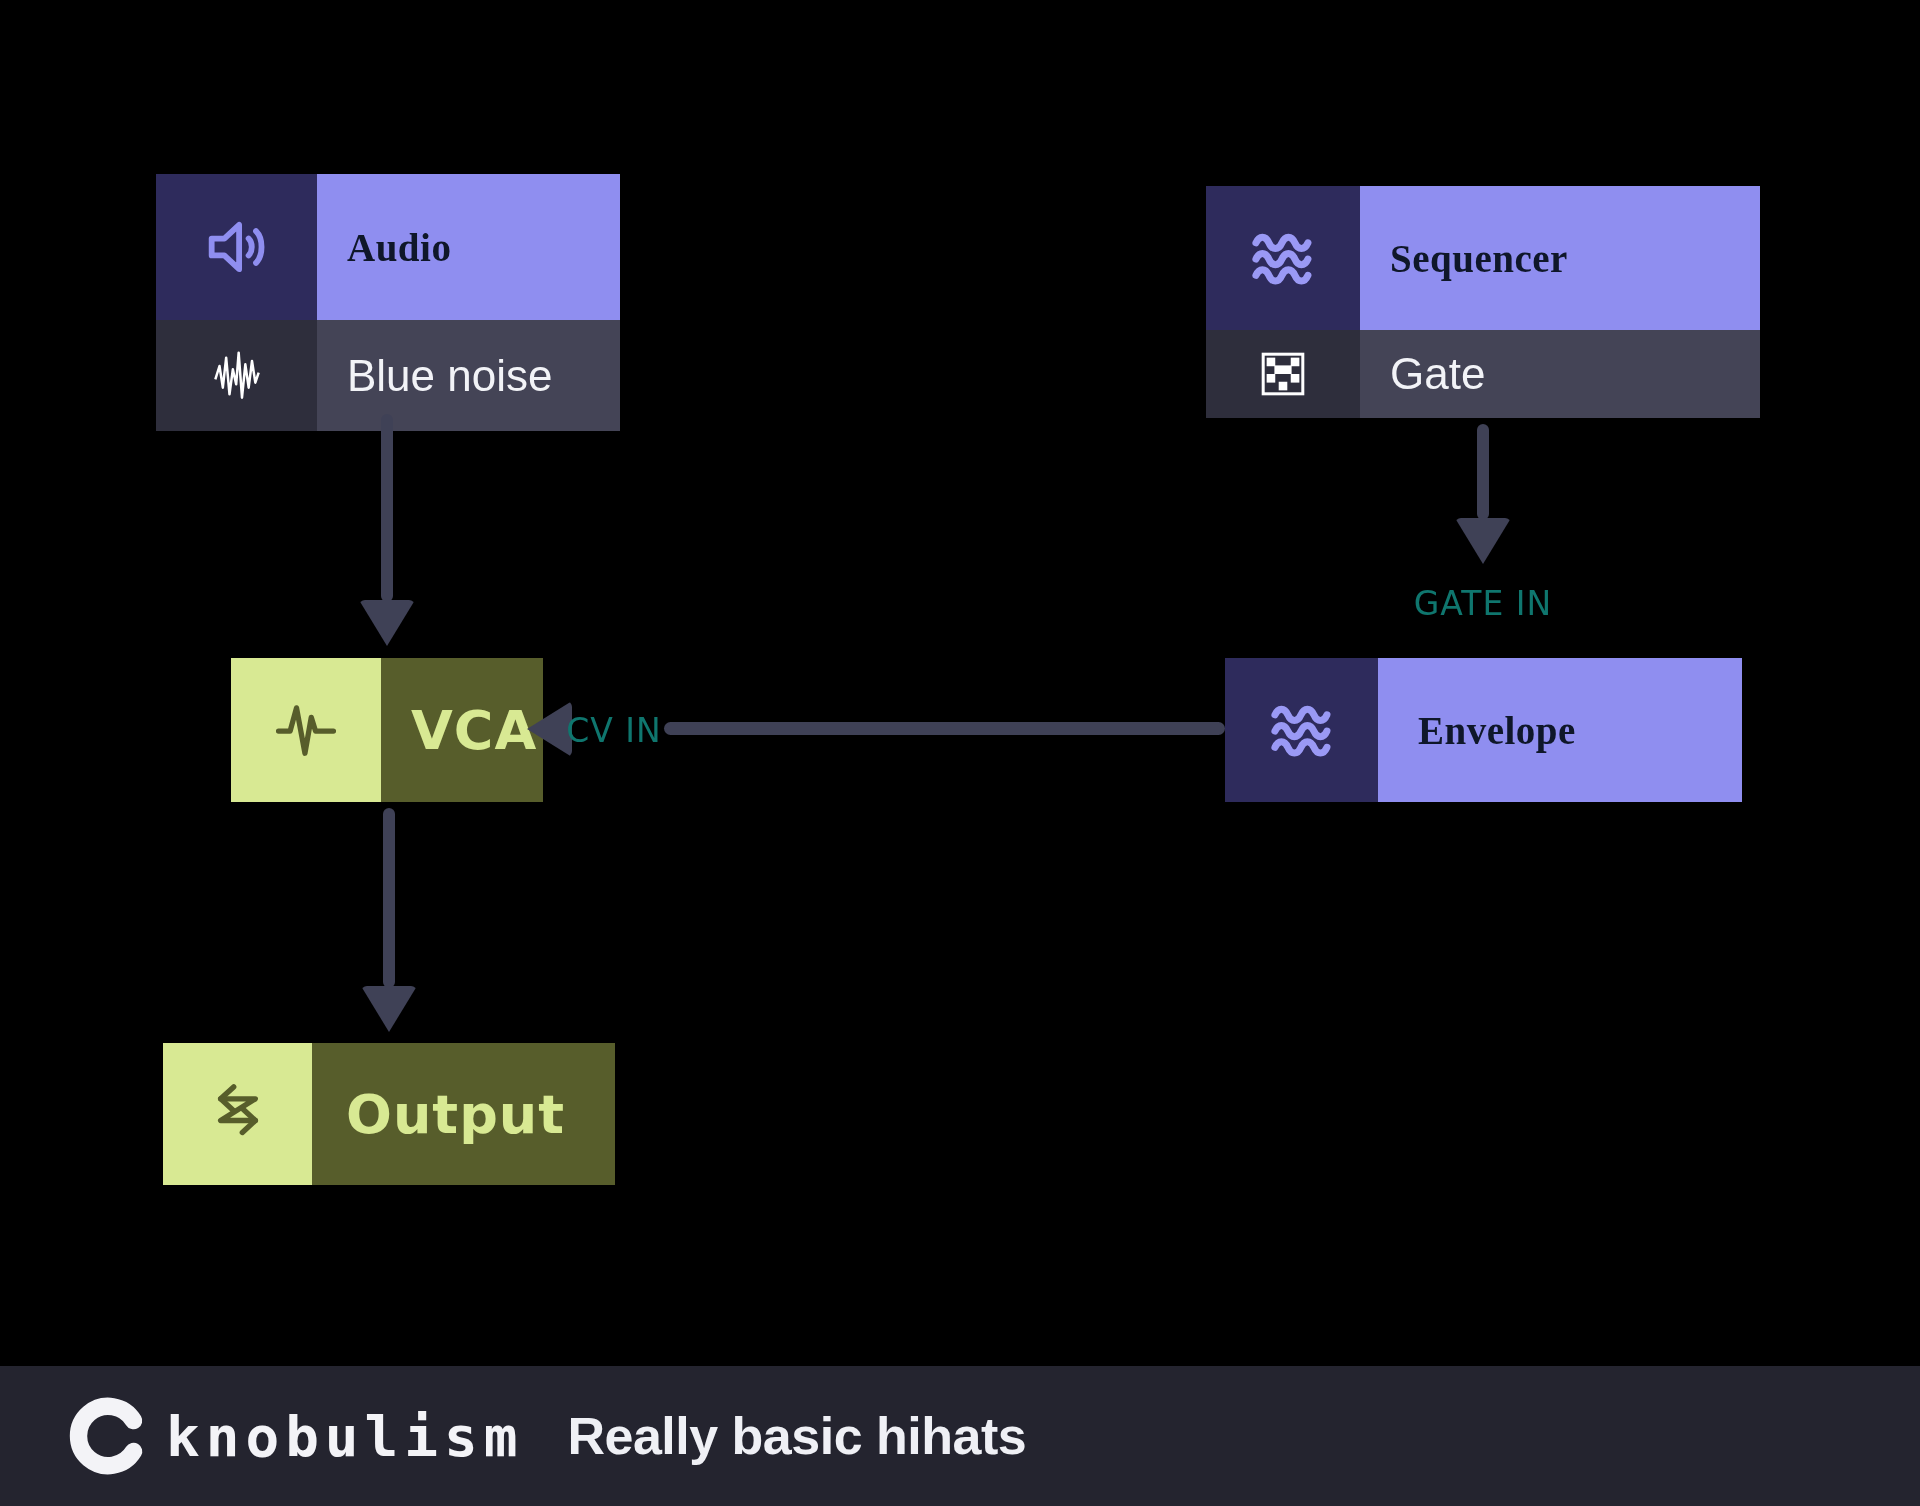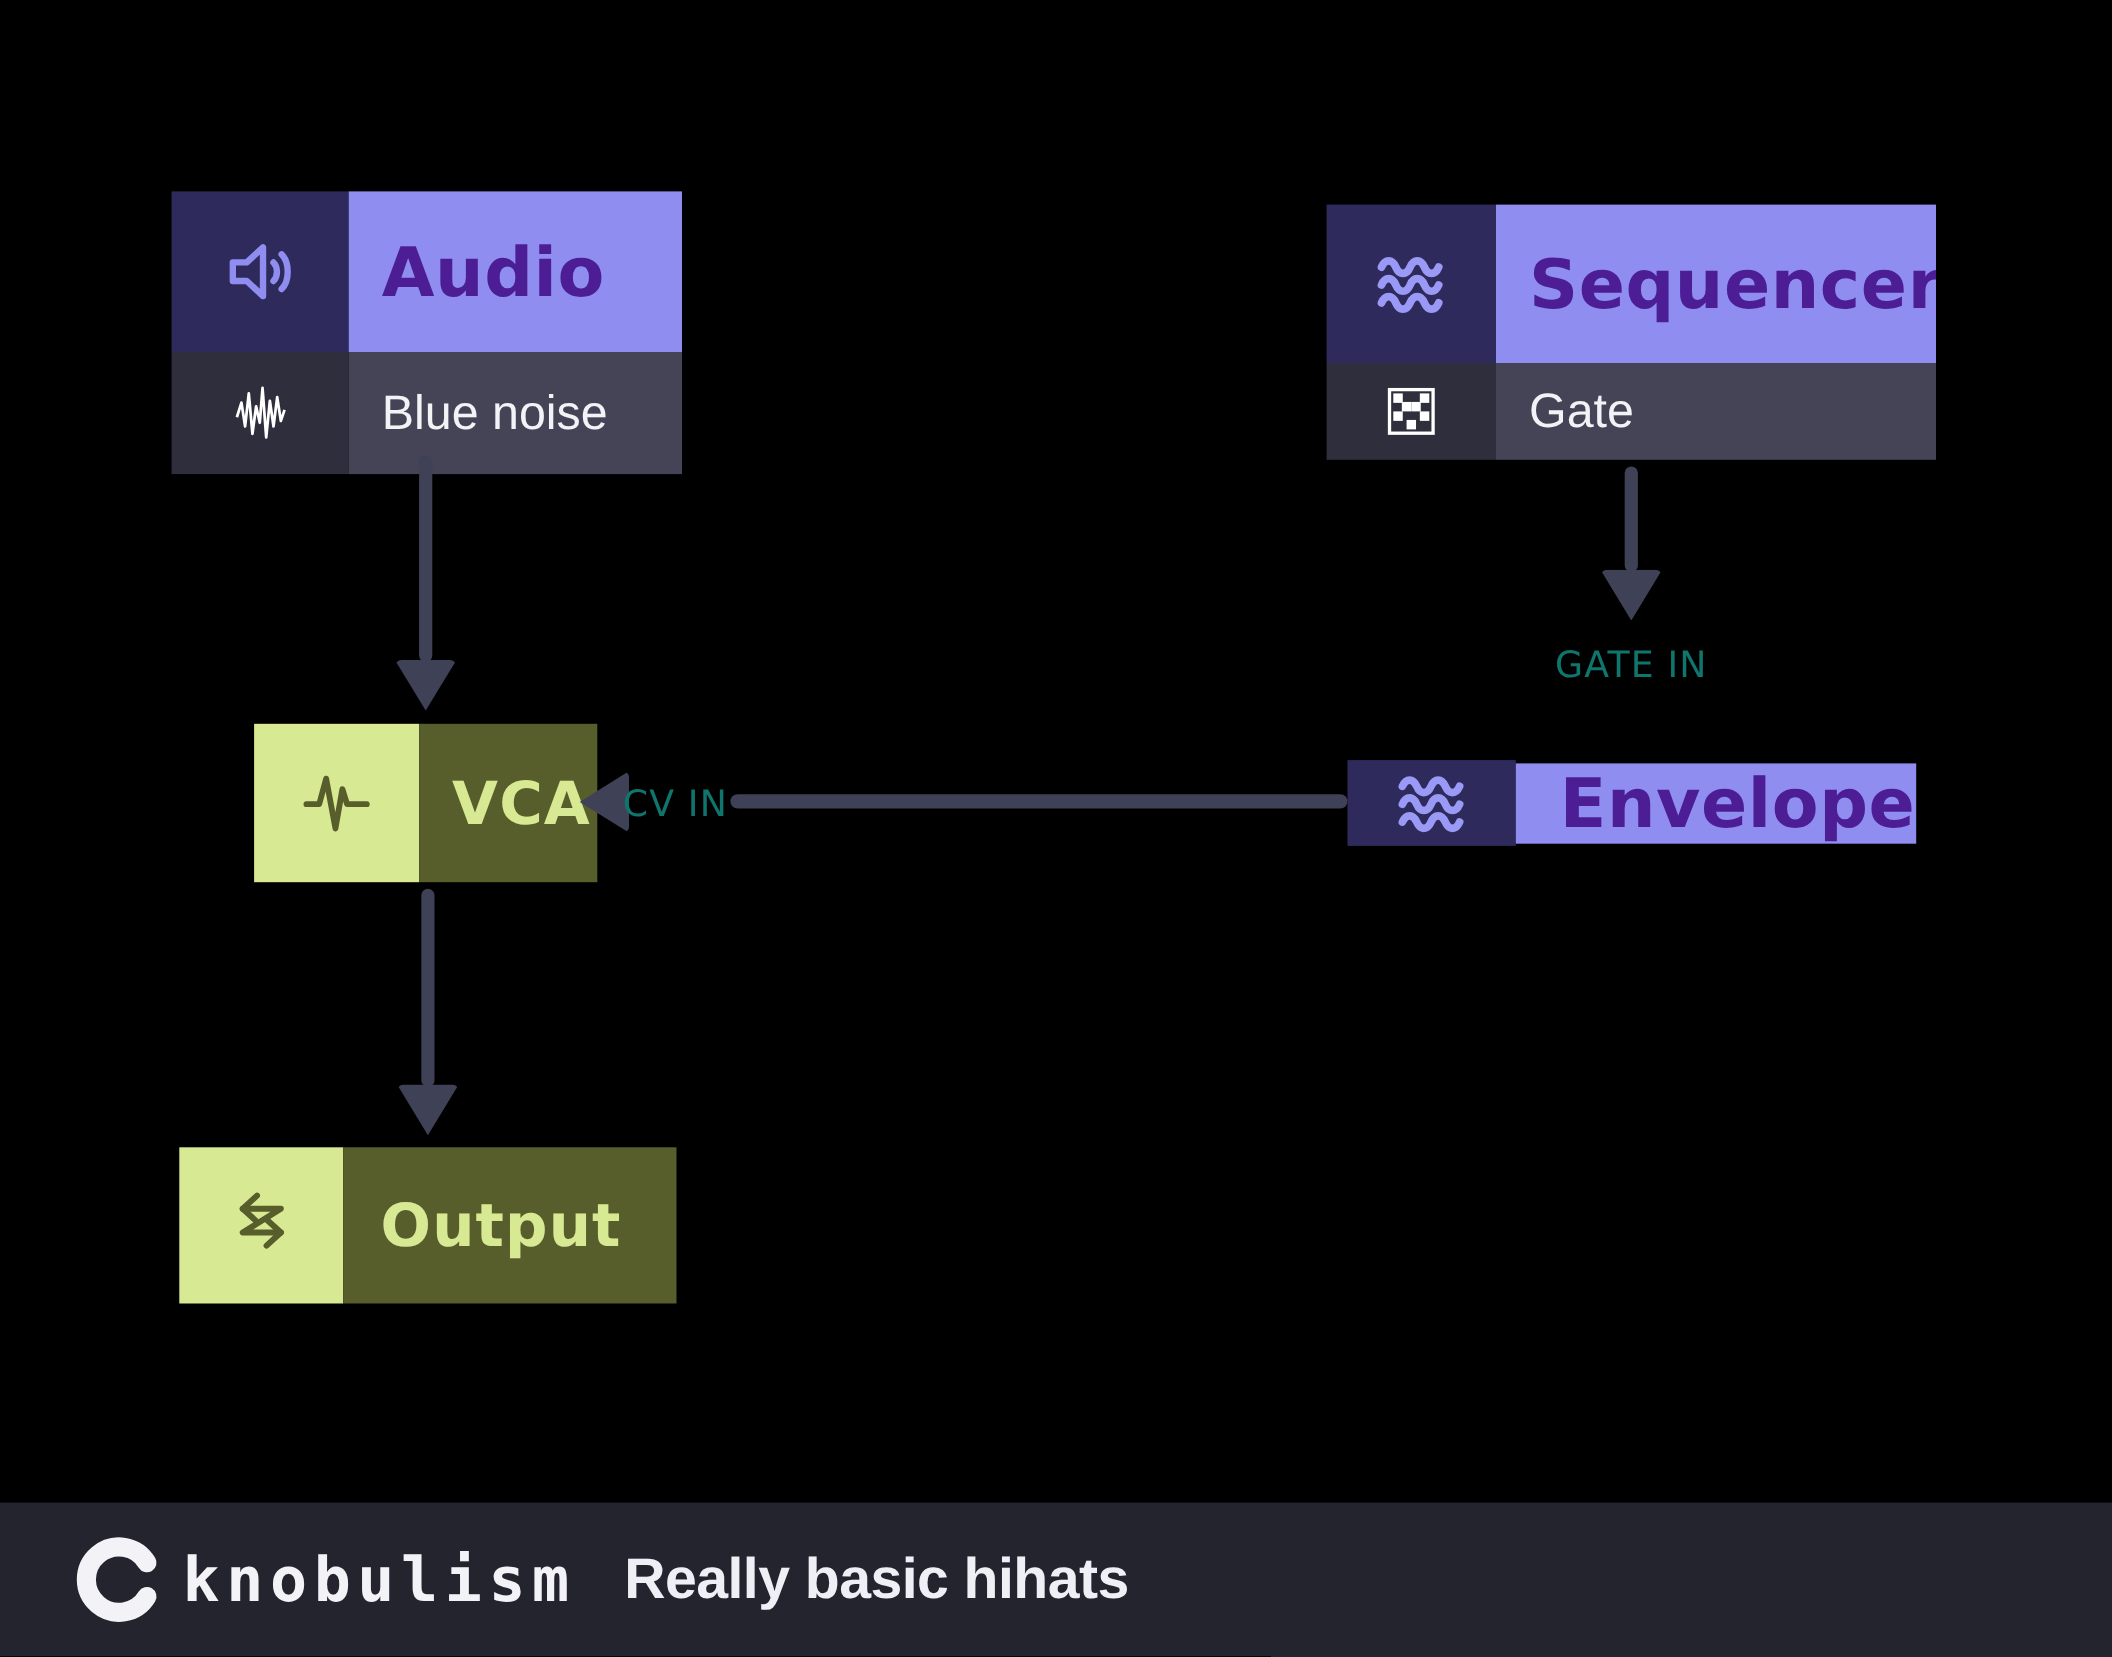--- a/index.html
+++ b/index.html
@@ -7,21 +7,21 @@
     position:relative;width:1920px;height:1506px;background:#000000;
     overflow:hidden;font-family:"DejaVu Sans","Liberation Sans",sans-serif;
   }
   .node{position:absolute;display:flex;flex-direction:column;}
   .row{display:flex;width:100%;}
   .icon-cell{display:flex;align-items:center;justify-content:center;flex:0 0 auto;}
   .label-cell{display:flex;align-items:center;flex:1 1 auto;padding-left:30px;overflow:hidden;}
   
   .cell-navy{background:#2e2b5c;}
   .cell-purple{background:#8f8ef0;}
-  .title-purple{color:#4c1d95;font-weight:bold;font-size:62px;letter-spacing:0.5px;white-space:nowrap;}
+  .title-purple{color:#0f172a;font-weight:bold;font-size:39px;letter-spacing:0.5px;white-space:nowrap;font-family:Liberation Serif, serif;}
   
   .cell-subdark{background:#2e2e3c;}
   .cell-subgray{background:#444456;}
   .subtitle{color:#f2f3f7;font-weight:400;font-size:44px;font-family:"Liberation Sans",sans-serif;white-space:nowrap;}
   
   .cell-lime{background:#d8e993;}
   .cell-olive{background:#575d2b;}
   .title-green{color:#d8e993;font-weight:bold;font-size:54px;letter-spacing:1px;white-space:nowrap;}
   
   .stem-v{position:absolute;width:12px;background:#3f4156;border-radius:6px;}
@@ -113,21 +113,21 @@
           <path d="M10 37 H21 L27 15 L35 58 L41 24 L45 37 H62"></path>
         </svg>
       </div>
       <div class="label-cell cell-olive">
         <span class="title-green">VCA</span>
       </div>
     </div>
   </div>
 
   <div class="node" style="left:1225px;top:658px;width:517px;">
-    <div class="row" style="height:144px;align-items:center;">
+    <div class="row" style="height:144px;">
       <div class="icon-cell cell-navy" style="width:153px;">
         <svg width="78" height="78" viewBox="0 0 72 72" fill="none" stroke="#9a99f5" stroke-width="6.5" stroke-linecap="round">
           <path d="M11 22 c3 -7 9 -7 12 0 c3 7 9 7 12 0 c3 -7 9 -7 12 0 c3 7 9 7 12 0"></path>
           <path d="M11 37 c3 -7 9 -7 12 0 c3 7 9 7 12 0 c3 -7 9 -7 12 0 c3 7 9 7 12 0"></path>
           <path d="M11 52 c3 -7 9 -7 12 0 c3 7 9 7 12 0 c3 -7 9 -7 12 0 c3 7 9 7 12 0"></path>
         </svg>
       </div>
       <div class="label-cell cell-purple" style="padding-left:40px;">
         <span class="title-purple">Envelope</span>
       </div>

